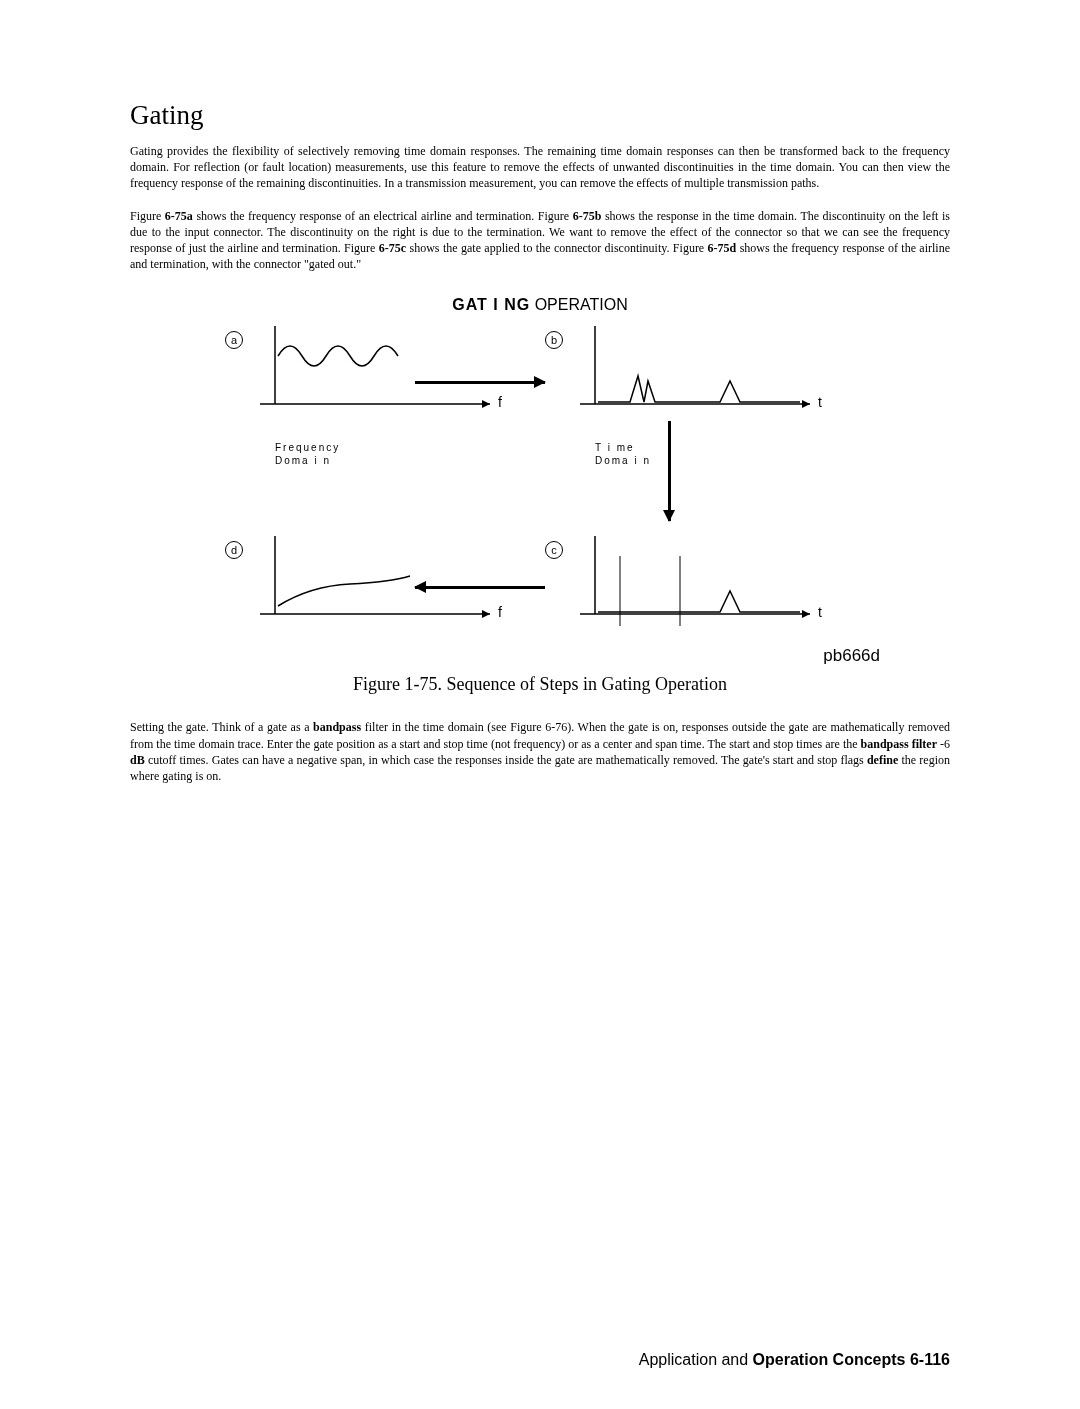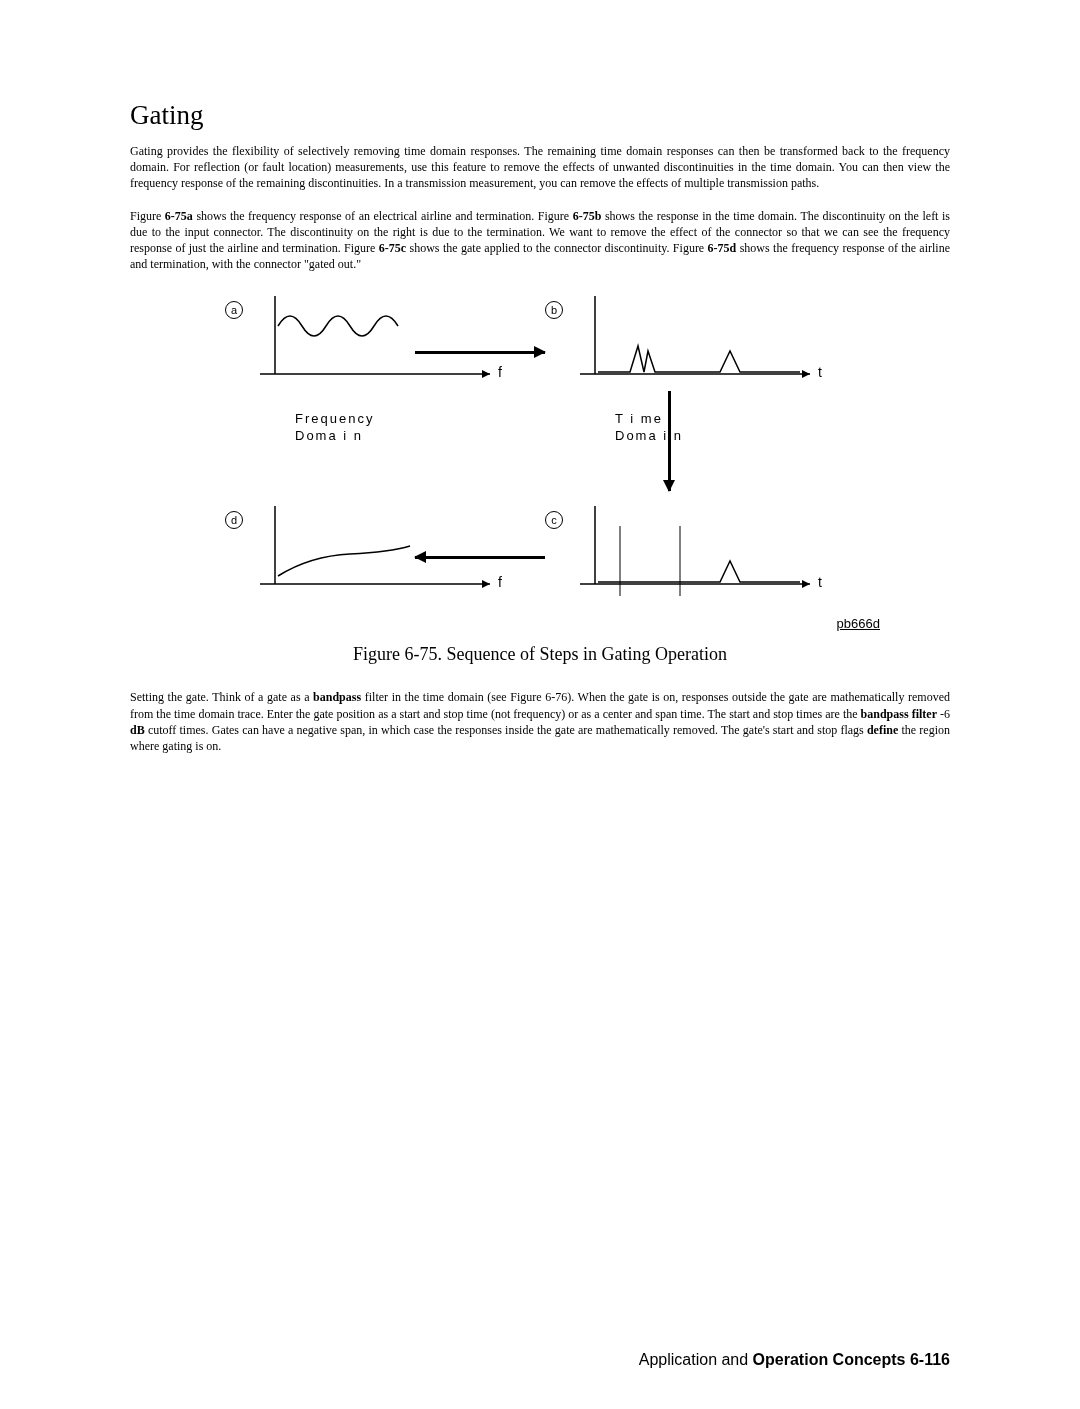--- a/index.html
+++ b/index.html
@@ -59,25 +59,24 @@
     .panel-b { top: 0; left: 380px; }
     .panel-d { top: 210px; left: 60px; }
     .panel-c { top: 210px; left: 380px; }
     .axis-label {
       position: absolute;
       font-size: 14px;
       font-family: Arial, sans-serif;
     }
     .domain-label {
       position: absolute;
-      font-size: 13px;
+      font-size: 10px;
       font-family: Arial, sans-serif;
       line-height: 1.3;
       letter-spacing: 2px;
-      margin-left: 20px;
     }
     .label-marker {
       position: absolute;
       width: 18px;
       height: 18px;
       border: 1.5px solid black;
       border-radius: 50%;
       font-size: 11px;
       display: flex;
       align-items: center;
@@ -119,23 +118,22 @@
       width: 0;
       height: 0;
       border-top: 12px solid black;
       border-left: 6px solid transparent;
       border-right: 6px solid transparent;
     }
     .source-code {
       position: absolute;
       right: 0;
       top: 320px;
-      font-size: 13px;
-      font-family: Arial, sans-serif;
-      text-decoration: underline;
+      font-size: 17px;
+      font-family: Arial, sans-serif;
     }
     .figure-caption {
       text-align: center;
       font-size: 18px;
       margin-top: 8px;
       margin-bottom: 4px;
     }
     .footer {
       position: absolute;
       bottom: 40px;
@@ -149,20 +147,23 @@
 
 <h2 class="section-title">Gating</h2>
 
 <p class="body-text">Gating provides the flexibility of selectively removing time domain responses. The remaining time domain responses can then be transformed back to the frequency domain. For reflection (or fault location) measurements, use this feature to remove the effects of unwanted discontinuities in the time domain. You can then view the frequency response of the remaining discontinuities. In a transmission measurement, you can remove the effects of multiple transmission paths.</p>
 
 <p class="body-text">
   <span>Figure </span><span class="bold">6-75a</span><span> shows the frequency response of an electrical airline and termination. Figure </span><span class="bold">6-75b</span><span> shows the response in the time domain. The discontinuity on the left is due to the input connector. The discontinuity on the right is due to the termination. We want to remove the effect of the connector so that we can see the frequency response of just the airline and termination. Figure </span><span class="bold">6-75c</span><span> shows the gate applied to the connector discontinuity. Figure </span><span class="bold">6-75d</span><span> shows the frequency response of the airline and termination, with the connector "gated out."</span>
 </p>
 
 <div class="figure-container">
+  <div class="figure-title">
+    <span class="bold-part">GAT I NG</span><span> OPERATION</span>
+  </div>
 
   <div class="figure-diagram">
 
     <div class="chart-panel panel-a">
       <div class="label-marker" style="left:-35px; top:5px;">a</div>
       <svg width="260" height="100">
         <line x1="15" y1="0" x2="15" y2="78" stroke="black" stroke-width="1.5"></line>
         <line x1="0" y1="78" x2="230" y2="78" stroke="black" stroke-width="1.5"></line>
         <polygon points="230,78 222,74 222,82" fill="black"></polygon>
         <path d="M 18 30 Q 30 10, 42 30 Q 54 50, 66 30 Q 78 10, 90 30 Q 102 50, 114 30 Q 126 10, 138 30" stroke="black" stroke-width="1.5" fill="none"></path>
@@ -214,21 +215,21 @@
         <path d="M 18 76 L 140 76 L 150 55 L 160 76 L 220 76" stroke="black" stroke-width="1.5" fill="none"></path>
         <line x1="40" y1="20" x2="40" y2="90" stroke="black" stroke-width="1"></line>
         <line x1="100" y1="20" x2="100" y2="90" stroke="black" stroke-width="1"></line>
       </svg>
       <span class="axis-label" style="left:238px; top:68px;">t</span>
     </div>
 
     <div class="source-code">pb666d</div>
   </div>
 
-  <div class="figure-caption">Figure 6-75. Sequence of Steps in Gating Operation</div>
+  <div class="figure-caption">Figure 1-75. Sequence of Steps in Gating Operation</div>
 </div>
 
 <p class="body-text">
   <span>Setting the gate. Think of a gate as a </span><span class="bold">bandpass</span><span> filter in the time domain (see Figure 6-76). When the gate is on, responses outside the gate are mathematically removed from the time domain trace. Enter the gate position as a start and stop time (not frequency) or as a center and span time. The start and stop times are the </span><span class="bold">bandpass filter</span><span> -6 </span><span class="bold">dB</span><span> cutoff times. Gates can have a negative span, in which case the responses inside the gate are mathematically removed. The gate's start and stop flags </span><span class="bold">define</span><span> the region where gating is on.</span>
 </p>
 
 <div class="footer">
   <span>Application and </span><span class="bold">Operation Concepts 6-116</span>
 </div>
 

